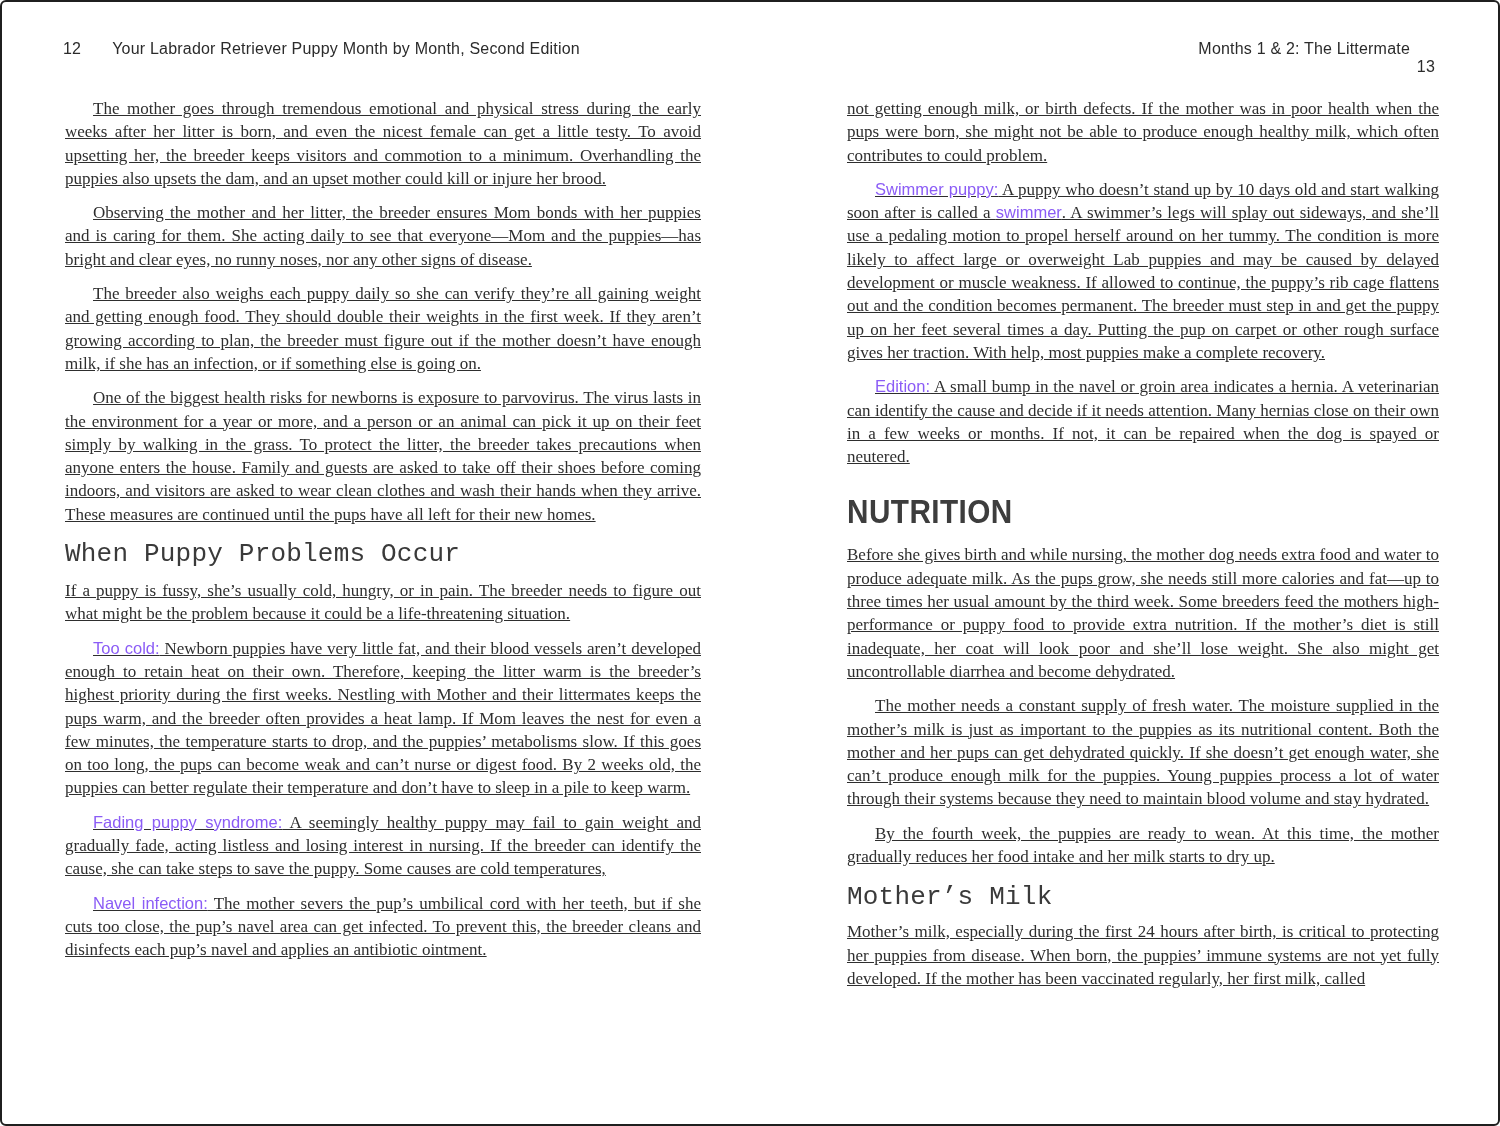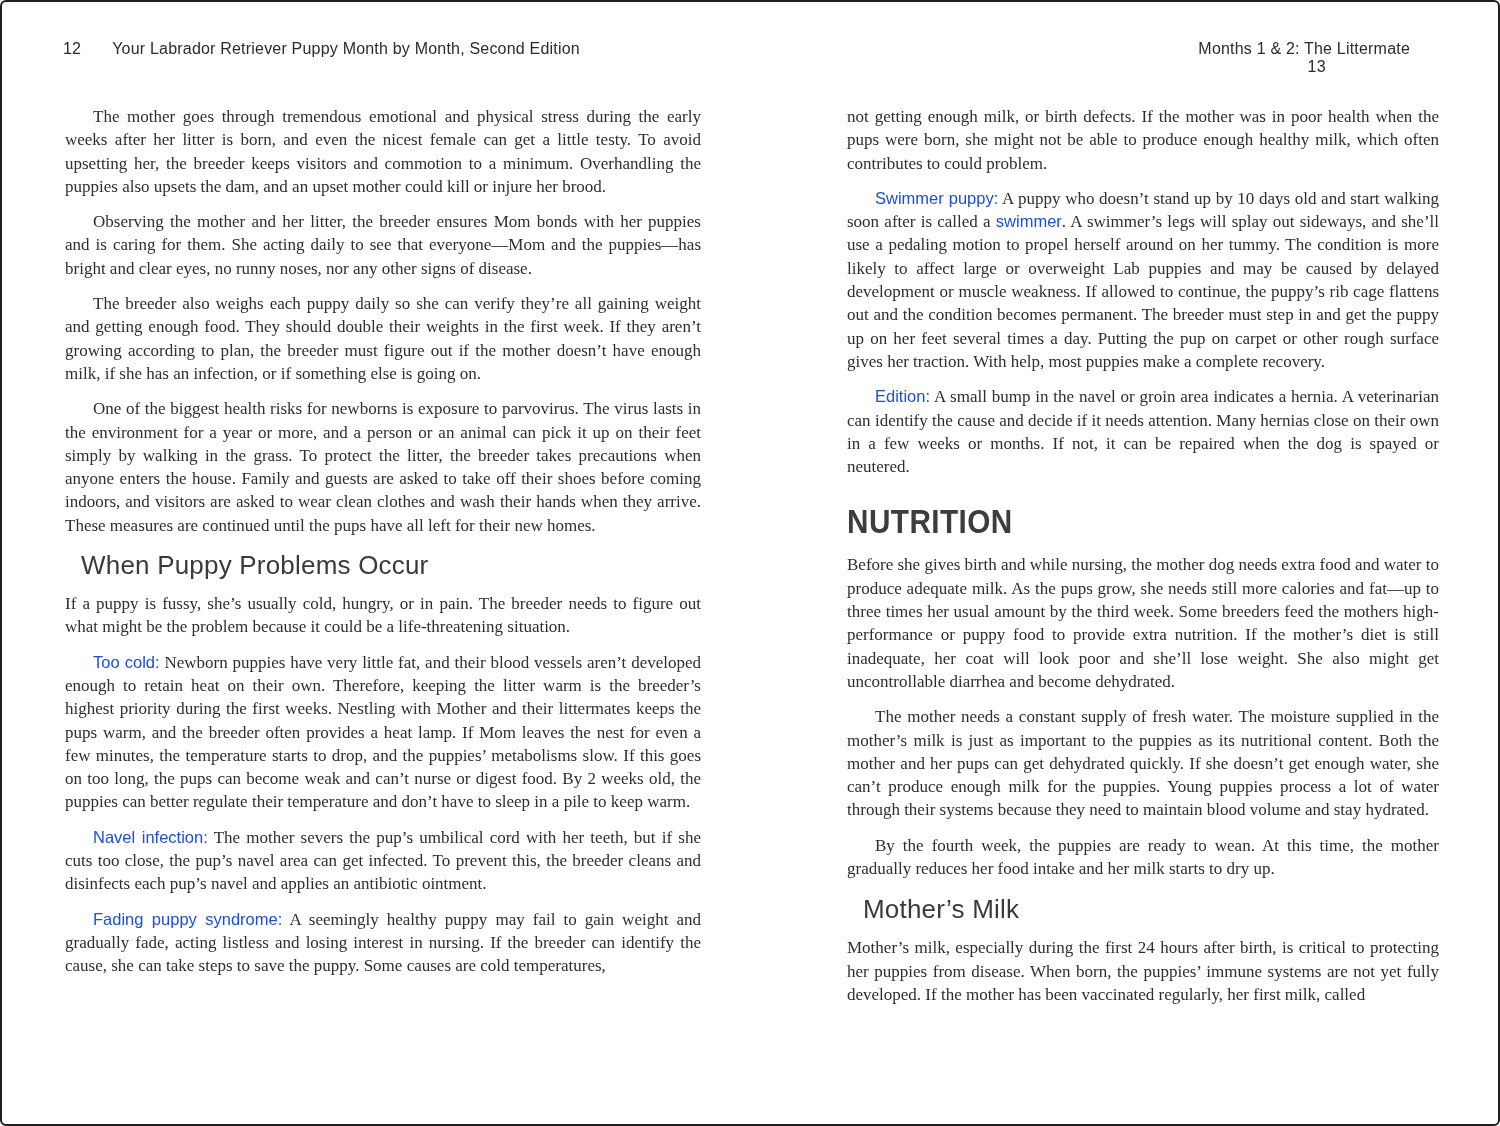--- a/index.html
+++ b/index.html
@@ -16,55 +16,55 @@
     color: #2e2e2e;
   }
   .running-head {
     position: absolute;
     top: 38px;
     font-family: "Liberation Sans", sans-serif;
     font-size: 16px;
     letter-spacing: 0.2px;
     color: #2b2b2b;
     display: flex;
-    align-items: center;
+    align-items: flex-end;
   }
   .running-head.left { left: 61px; }
   .running-head.right { right: 63px; flex-direction: column; }
   .running-head .pagenum { font-size: 16px; }
   .running-head.left .runtitle { margin-left: 31px; }
   .running-head.right .runtitle { margin-right: 25px; }
 
   .col {
     position: absolute;
     top: 91px;
     text-align: justify;
     font-size: 17px;
     line-height: 23.3px;
   }
   .col-left  { left: 63px;  width: 636px; }
   .col-right { left: 845px; width: 592px; }
 
-  .para { margin: 12px 0 11px 0; }
+  .para { margin: 4px 0 11px 0; text-decoration: underline; }
   .para.indent { text-indent: 28px; }
 
   .label, .term {
     font-family: "Liberation Sans", sans-serif;
     font-size: 16.5px;
-    color: #1d4ed8;
+    color: #8b5cf6;
   }
 
   .subhead {
-    font-family: Liberation Sans, sans-serif;
+    font-family: Liberation Mono, monospace;
     font-weight: 400;
     font-size: 26px;
     line-height: 30px;
     color: #3a3a3a;
     letter-spacing: 0.2px;
-    margin: 13px 0 10px 16px;
+    margin: 13px 0 10px 0;
     text-align: left;
     text-indent: 0;
   }
   .bighead {
     font-family: "Liberation Sans", sans-serif;
     font-weight: 700;
     font-size: 33px;
     line-height: 38px;
     color: #3d3d3d;
     letter-spacing: 0.5px;
@@ -94,22 +94,22 @@
   <main class="col col-left">
     <p class="para indent">The mother goes through tremendous emotional and physical stress during the early weeks after her litter is born, and even the nicest female can get a little testy. To avoid upsetting her, the breeder keeps visitors and commotion to a minimum. Overhandling the puppies also upsets the dam, and an upset mother could kill or injure her brood.</p>
     <p class="para indent">Observing the mother and her litter, the breeder ensures Mom bonds with her puppies and is caring for them. She acting daily to see that everyone—Mom and the puppies—has bright and clear eyes, no runny noses, nor any other signs of disease.</p>
     <p class="para indent">The breeder also weighs each puppy daily so she can verify they’re all gaining weight and getting enough food. They should double their weights in the first week. If they aren’t growing according to plan, the breeder must figure out if the mother doesn’t have enough milk, if she has an infection, or if something else is going on.</p>
     <p class="para indent">One of the biggest health risks for newborns is exposure to parvovirus. The virus lasts in the environment for a year or more, and a person or an animal can pick it up on their feet simply by walking in the grass. To protect the litter, the breeder takes precautions when anyone enters the house. Family and guests are asked to take off their shoes before coming indoors, and visitors are asked to wear clean clothes and wash their hands when they arrive. These measures are continued until the pups have all left for their new homes.</p>
 
     <h2 class="subhead">When Puppy Problems Occur</h2>
     <p class="para">If a puppy is fussy, she’s usually cold, hungry, or in pain. The breeder needs to figure out what might be the problem because it could be a life-threatening situation.</p>
 
     <p class="para indent"><span class="label">Too cold:</span><span> Newborn puppies have very little fat, and their blood vessels aren’t developed enough to retain heat on their own. Therefore, keeping the litter warm is the breeder’s highest priority during the first weeks. Nestling with Mother and their littermates keeps the pups warm, and the breeder often provides a heat lamp. If Mom leaves the nest for even a few minutes, the temperature starts to drop, and the puppies’ metabolisms slow. If this goes on too long, the pups can become weak and can’t nurse or digest food. By 2 weeks old, the puppies can better regulate their temperature and don’t have to sleep in a pile to keep warm.</span></p>
+    <p class="para indent"><span class="label">Fading puppy syndrome:</span><span> A seemingly healthy puppy may fail to gain weight and gradually fade, acting listless and losing interest in nursing. If the breeder can identify the cause, she can take steps to save the puppy. Some causes are cold temperatures,</span></p>
     <p class="para indent"><span class="label">Navel infection:</span><span> The mother severs the pup’s umbilical cord with her teeth, but if she cuts too close, the pup’s navel area can get infected. To prevent this, the breeder cleans and disinfects each pup’s navel and applies an antibiotic ointment.</span></p>
-    <p class="para indent"><span class="label">Fading puppy syndrome:</span><span> A seemingly healthy puppy may fail to gain weight and gradually fade, acting listless and losing interest in nursing. If the breeder can identify the cause, she can take steps to save the puppy. Some causes are cold temperatures,</span></p>
   </main>
 
   <main class="col col-right">
     <p class="para">not getting enough milk, or birth defects. If the mother was in poor health when the pups were born, she might not be able to produce enough healthy milk, which often contributes to could problem.</p>
 
     <p class="para indent"><span class="label">Swimmer puppy:</span><span> A puppy who doesn’t stand up by 10 days old and start walking soon after is called a </span><span class="term">swimmer</span><span>. A swimmer’s legs will splay out sideways, and she’ll use a pedaling motion to propel herself around on her tummy. The condition is more likely to affect large or overweight Lab puppies and may be caused by delayed development or muscle weakness. If allowed to continue, the puppy’s rib cage flattens out and the condition becomes permanent. The breeder must step in and get the puppy up on her feet several times a day. Putting the pup on carpet or other rough surface gives her traction. With help, most puppies make a complete recovery.</span></p>
     <p class="para indent"><span class="label">Edition:</span><span> A small bump in the navel or groin area indicates a hernia. A veterinarian can identify the cause and decide if it needs attention. Many hernias close on their own in a few weeks or months. If not, it can be repaired when the dog is spayed or neutered.</span></p>
 
     <h1 class="bighead">NUTRITION</h1>
     <p class="para">Before she gives birth and while nursing, the mother dog needs extra food and water to produce adequate milk. As the pups grow, she needs still more calories and fat—up to three times her usual amount by the third week. Some breeders feed the mothers high-performance or puppy food to provide extra nutrition. If the mother’s diet is still inadequate, her coat will look poor and she’ll lose weight. She also might get uncontrollable diarrhea and become dehydrated.</p>

